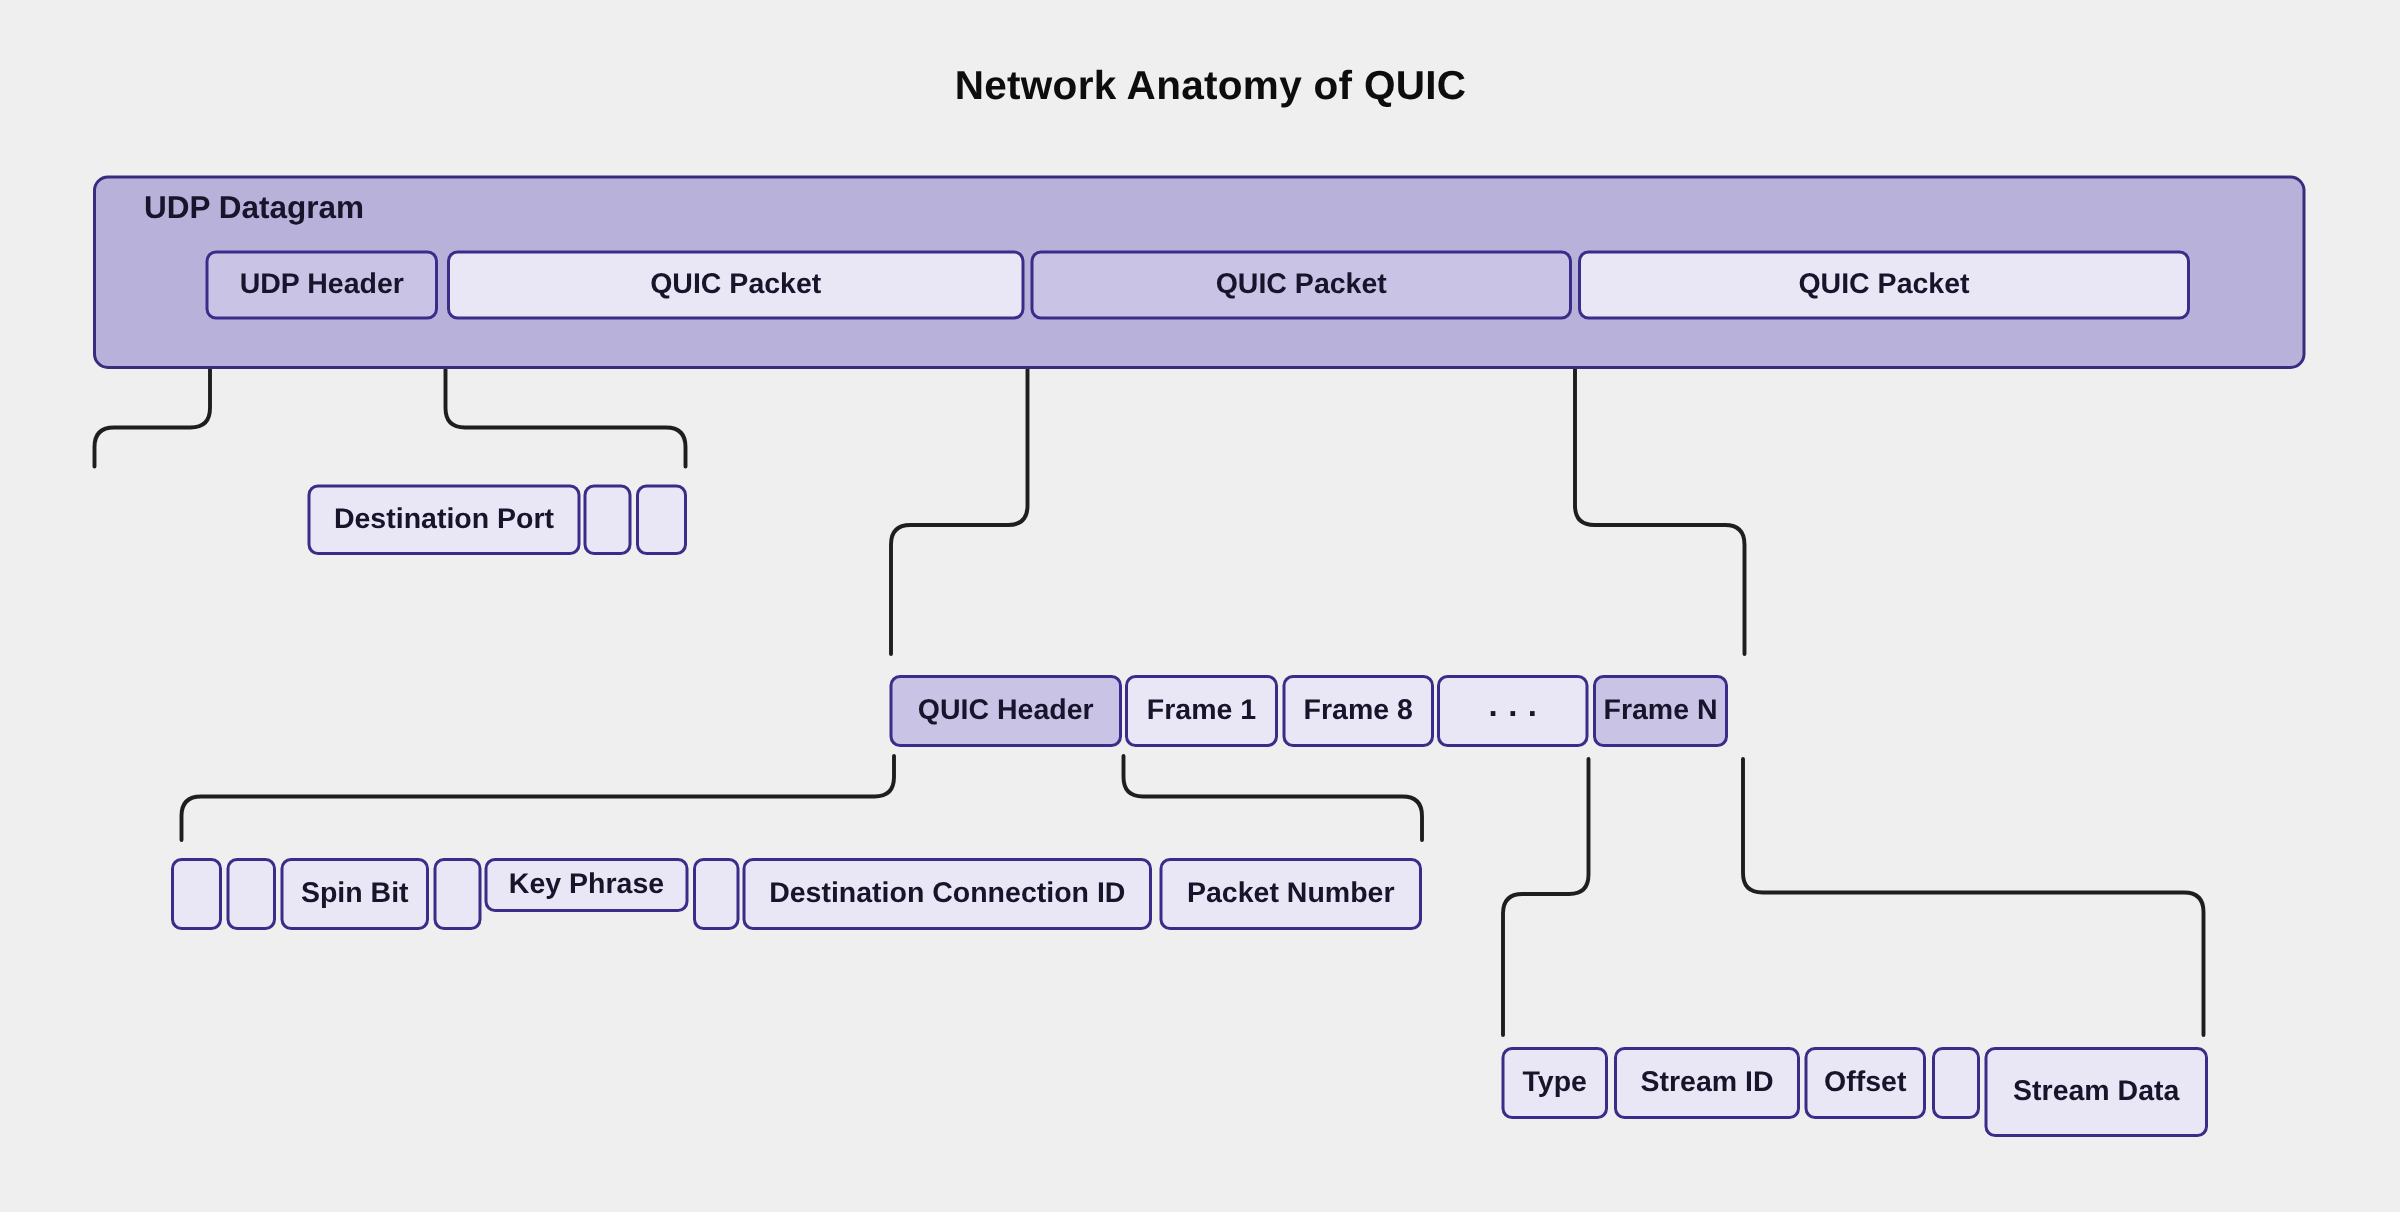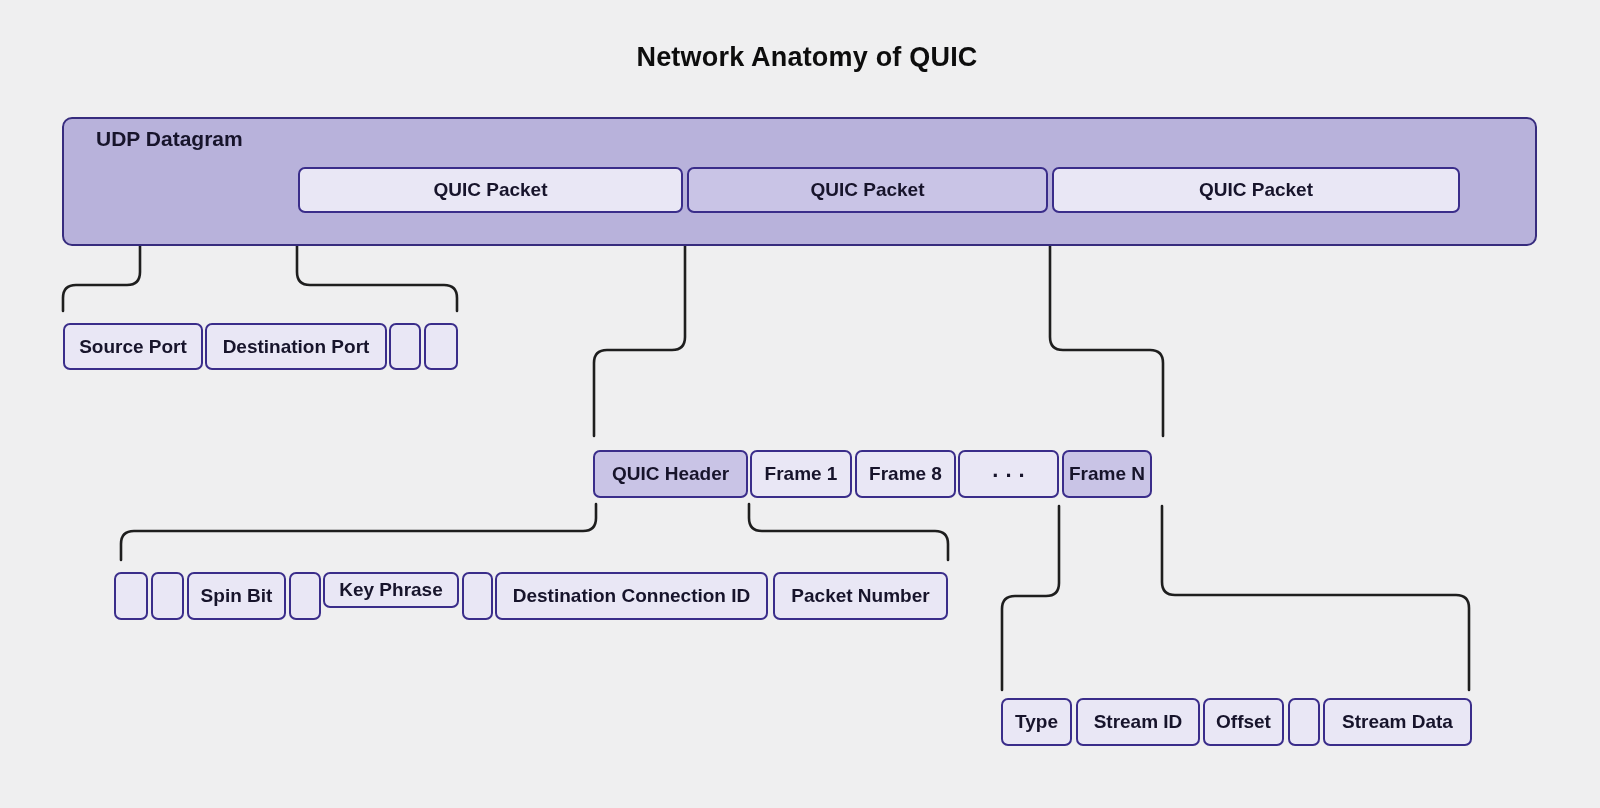--- a/index.html
+++ b/index.html
@@ -106,25 +106,25 @@
     <path d="M 596 504 L 596 518 Q 596 531 583 531 L 134 531 Q 121 531 121 544 L 121 560"></path>
     <path d="M 749 504 L 749 518 Q 749 531 762 531 L 935 531 Q 948 531 948 544 L 948 560"></path>
 
     <path d="M 1059 506 L 1059 583 Q 1059 596 1046 596 L 1015 596 Q 1002 596 1002 609 L 1002 690"></path>
     <path d="M 1162 506 L 1162 582 Q 1162 595 1175 595 L 1456 595 Q 1469 595 1469 608 L 1469 690"></path>
   </svg>
 
   <div class="container-box"></div>
   <div class="container-label">UDP Datagram</div>
 
+  <div class="box med" style="left:137px;top:167px;width:155px;height:46px">UDP Header</div>
   <div class="box" style="left:298px;top:167px;width:385px;height:46px">QUIC Packet</div>
   <div class="box med" style="left:687px;top:167px;width:361px;height:46px">QUIC Packet</div>
   <div class="box" style="left:1052px;top:167px;width:408px;height:46px">QUIC Packet</div>
 
-  <div class="box" style="left:63px;top:323px;width:140px;height:47px">Source Port</div>
   <div class="box" style="left:205px;top:323px;width:182px;height:47px">Destination Port</div>
   <div class="box" style="left:389px;top:323px;width:32px;height:47px"></div>
   <div class="box" style="left:424px;top:323px;width:34px;height:47px"></div>
 
   <div class="box med" style="left:593px;top:450px;width:155px;height:48px">QUIC Header</div>
   <div class="box" style="left:750px;top:450px;width:102px;height:48px">Frame 1</div>
   <div class="box" style="left:855px;top:450px;width:101px;height:48px">Frame 8</div>
   <div class="box dots" style="left:958px;top:450px;width:101px;height:48px">...</div>
   <div class="box med" style="left:1062px;top:450px;width:90px;height:48px">Frame N</div>
 
@@ -134,15 +134,15 @@
   <div class="box" style="left:289px;top:572px;width:32px;height:48px"></div>
   <div class="box" style="left:323px;top:572px;width:136px;height:36px">Key Phrase</div>
   <div class="box" style="left:462px;top:572px;width:31px;height:48px"></div>
   <div class="box" style="left:773px;top:572px;width:175px;height:48px">Packet Number</div>
   <div class="box" style="left:495px;top:572px;width:273px;height:48px">Destination Connection ID</div>
 
   <div class="box" style="left:1001px;top:698px;width:71px;height:48px">Type</div>
   <div class="box" style="left:1076px;top:698px;width:124px;height:48px">Stream ID</div>
   <div class="box" style="left:1203px;top:698px;width:81px;height:48px">Offset</div>
   <div class="box" style="left:1288px;top:698px;width:32px;height:48px"></div>
-  <div class="box" style="left:1323px;top:698px;width:149px;height:48px">Stream Data</div>
+  <div class="box" style="left:1323px;top:698px;width:149px;height:60px">Stream Data</div>
 
 </div>
 
 </body></html>

